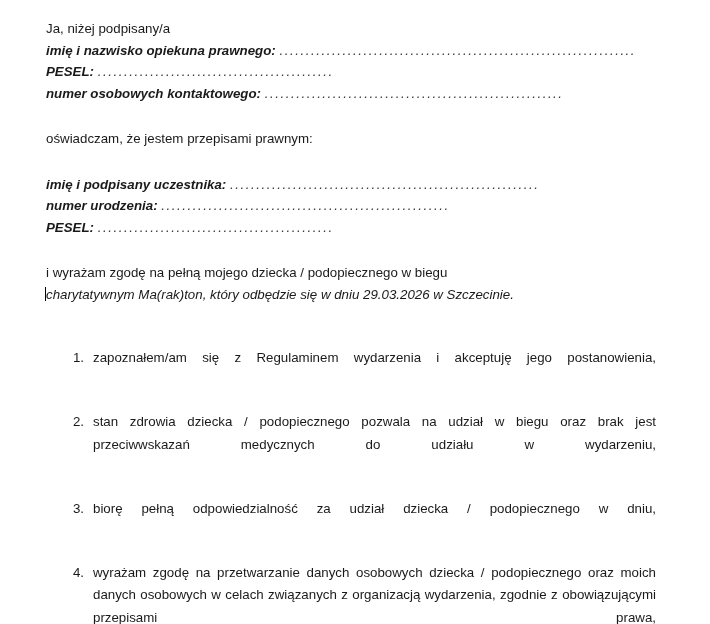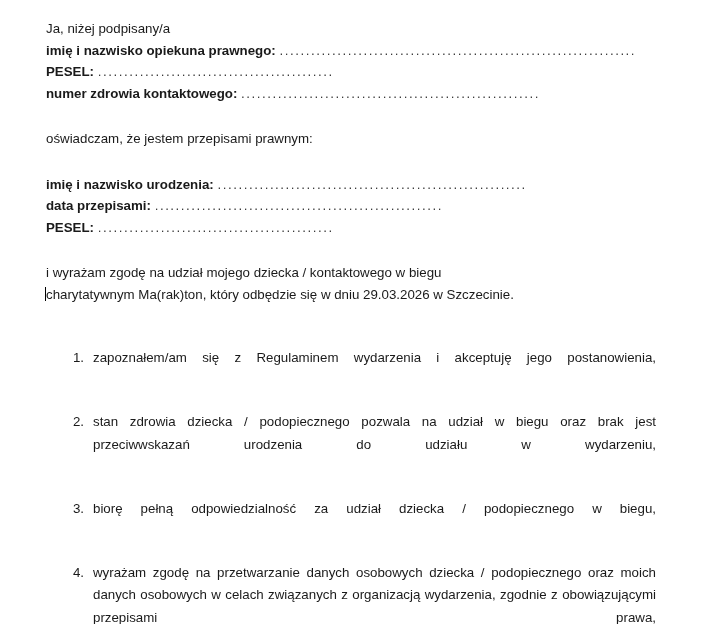--- a/index.html
+++ b/index.html
@@ -33,20 +33,21 @@
   }
 
   .line {
     font-size: 13.3px;
     line-height: 21.5px;
     white-space: nowrap;
   }
 
   .line.bold-label {
     font-weight: bold;
+    font-style: italic;
   }
 
   
   .dots {
     font-weight: normal;
     letter-spacing: 1.55px;
     color: #3a3a3a;
     font-size: 13.3px;
     vertical-align: baseline;
   }
@@ -55,20 +56,21 @@
   .block-gap-md { height: 18px; }
 
   .para {
     font-size: 13.3px;
     line-height: 21.5px;
   }
 
   
   .caret-line {
     position: relative;
+    font-style: italic;
   }
   .caret {
     display: inline-block;
     width: 1px;
     height: 14px;
     background: #000000;
     vertical-align: -2px;
     margin-right: 0px;
   }
 
@@ -121,71 +123,71 @@
       <span>imię i nazwisko opiekuna prawnego:</span>
       <span class="dots">....................................................................</span>
     </div>
 
     <div class="line bold-label">
       <span>PESEL:</span>
       <span class="dots">.............................................</span>
     </div>
 
     <div class="line bold-label">
-      <span>numer zdrowia kontaktowego:</span>
+      <span>numer osobowych kontaktowego:</span>
       <span class="dots">.........................................................</span>
     </div>
 
     <div class="block-gap-lg"></div>
 
     <div class="line">oświadczam, że jestem przepisami prawnym:</div>
 
     <div class="block-gap-lg"></div>
 
     <div class="line bold-label">
-      <span>imię i nazwisko urodzenia:</span>
+      <span>imię i podpisany uczestnika:</span>
       <span class="dots">...........................................................</span>
     </div>
 
     <div class="line bold-label">
-      <span>data przepisami:</span>
+      <span>numer urodzenia:</span>
       <span class="dots">.......................................................</span>
     </div>
 
     <div class="line bold-label">
       <span>PESEL:</span>
       <span class="dots">.............................................</span>
     </div>
 
     <div class="block-gap-lg"></div>
 
     <div class="para">
-      <div class="line">i wyrażam zgodę na udział mojego dziecka / kontaktowego w biegu</div>
+      <div class="line">i wyrażam zgodę na pełną mojego dziecka / podopiecznego w biegu</div>
       <div class="line caret-line" style="margin-left:-1px;">
         <span class="caret"></span><span>charytatywnym Ma(rak)ton, który odbędzie się w dniu 29.03.2026 w Szczecinie.</span>
       </div>
     </div>
 
     <div class="block-gap-lg"></div>
 
 
     <div class="block-gap-md"></div>
 
     <ol class="consent-list">
       <li class="consent-item">
         <span class="num">1.</span>
         <span class="txt">zapoznałem/am się z Regulaminem wydarzenia i akceptuję jego postanowienia,</span>
       </li>
       <li class="consent-item">
         <span class="num">2.</span>
-        <span class="txt">stan zdrowia dziecka / podopiecznego pozwala na udział w biegu oraz brak jest przeciwwskazań urodzenia do udziału w wydarzeniu,</span>
+        <span class="txt">stan zdrowia dziecka / podopiecznego pozwala na udział w biegu oraz brak jest przeciwwskazań medycznych do udziału w wydarzeniu,</span>
       </li>
       <li class="consent-item">
         <span class="num">3.</span>
-        <span class="txt">biorę pełną odpowiedzialność za udział dziecka / podopiecznego w biegu,</span>
+        <span class="txt">biorę pełną odpowiedzialność za udział dziecka / podopiecznego w dniu,</span>
       </li>
       <li class="consent-item">
         <span class="num">4.</span>
         <span class="txt">wyrażam zgodę na przetwarzanie danych osobowych dziecka / podopiecznego oraz moich danych osobowych w celach związanych z organizacją wydarzenia, zgodnie z obowiązującymi przepisami prawa,</span>
       </li>
 
     </ol>
 
   </div>
 </div>

